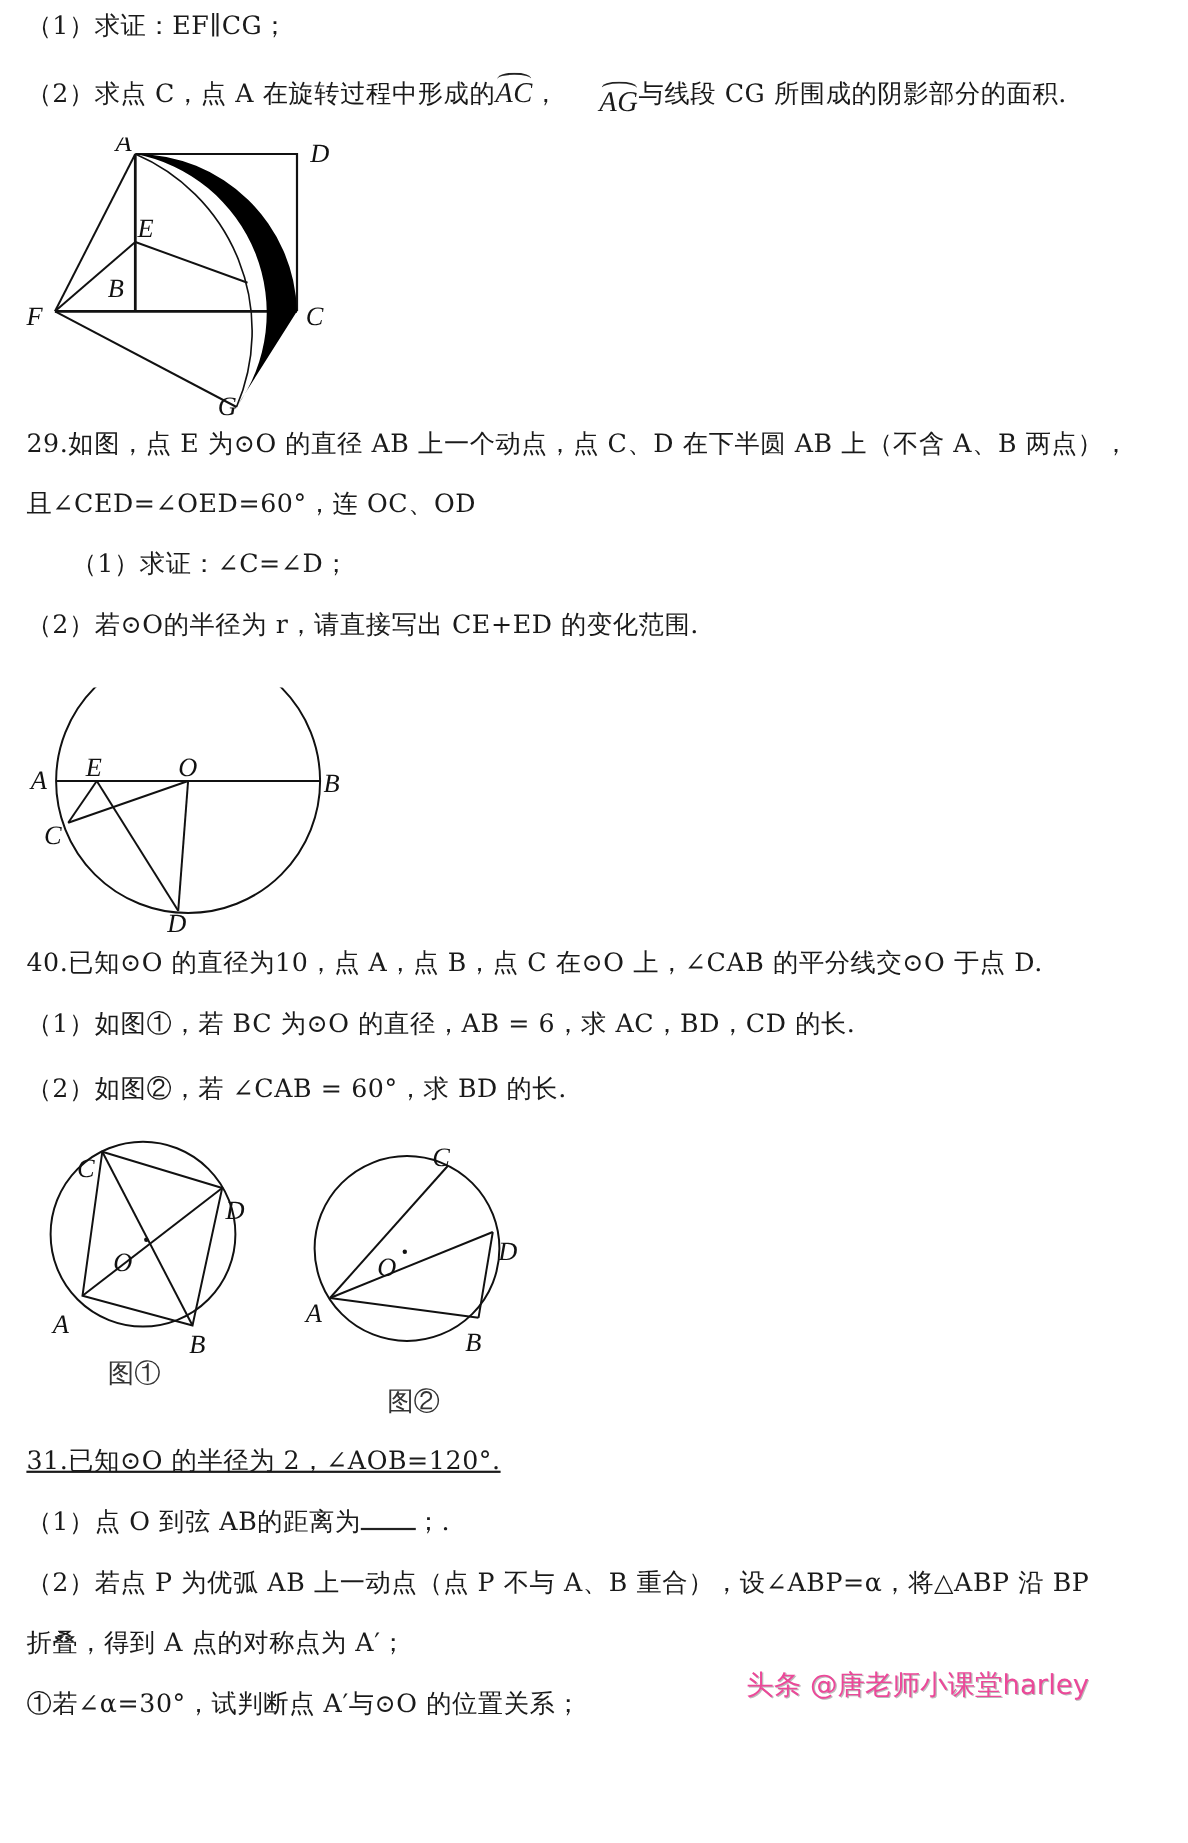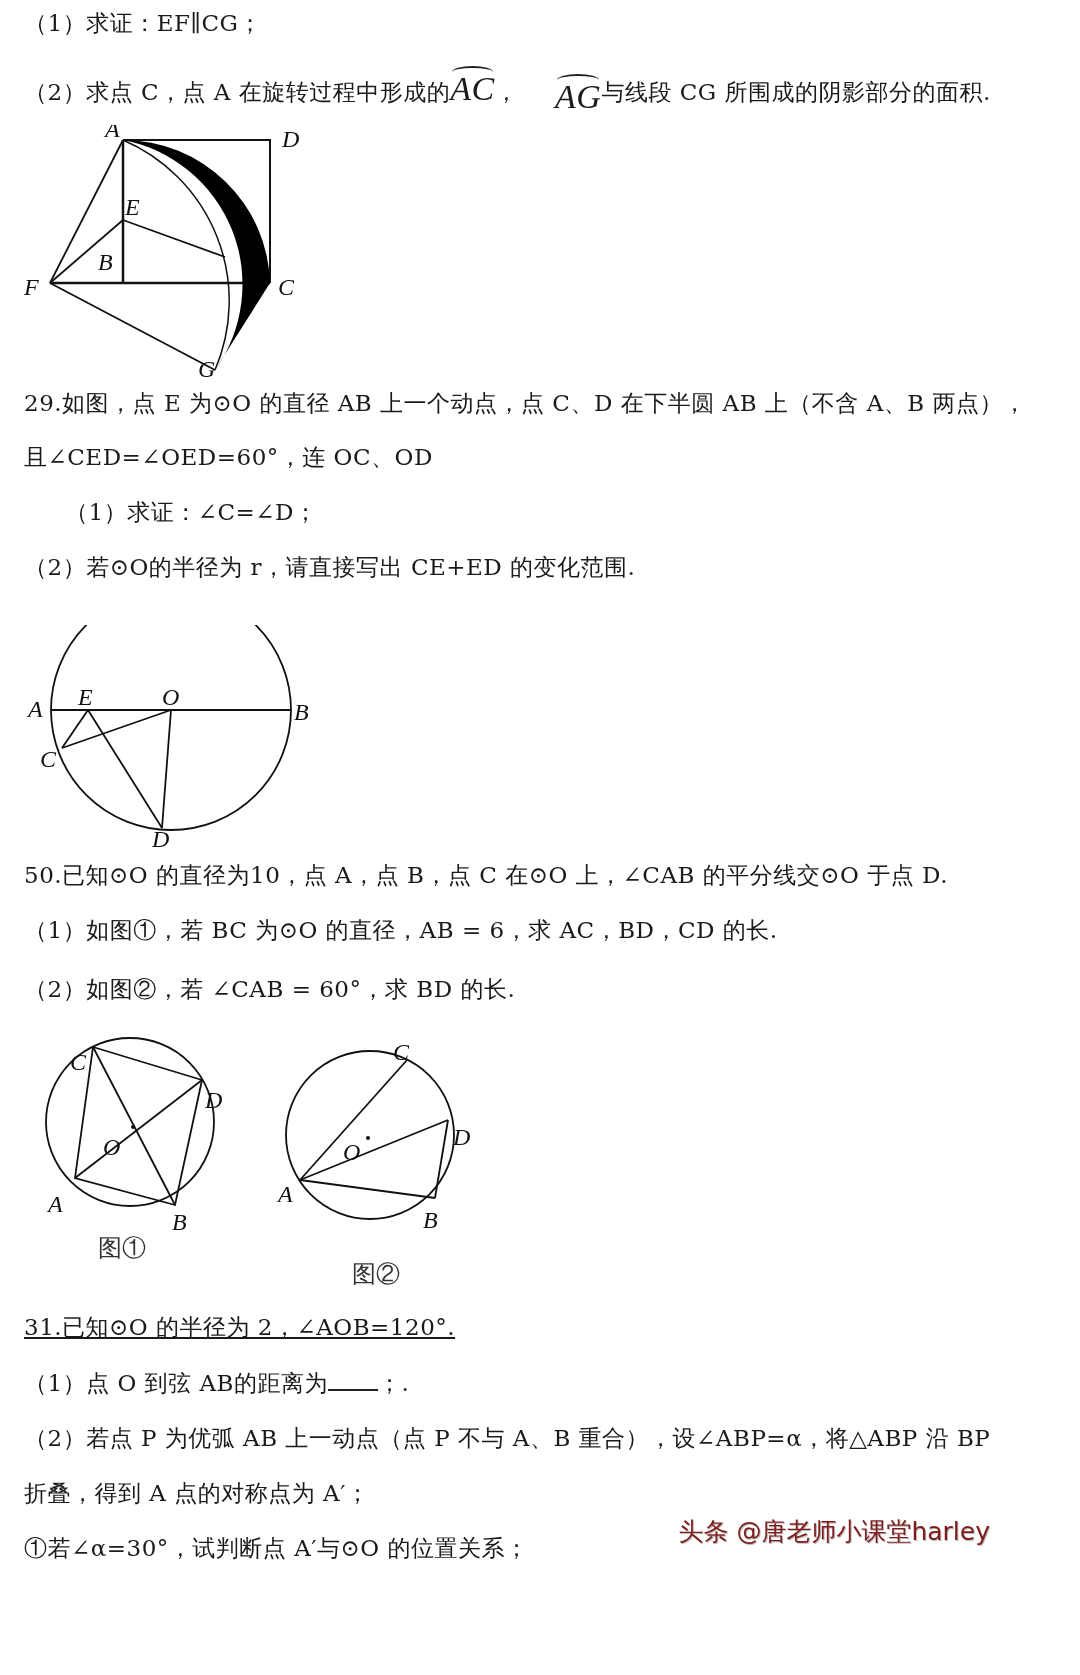--- a/index.html
+++ b/index.html
@@ -2,25 +2,25 @@
 <html><head>
 <meta charset="utf-8">
 <style>
   html, body { margin: 0; padding: 0; background: #ffffff; }
   body { width: 1080px; height: 1675px; position: relative; overflow: hidden;
          font-family: "DejaVu Serif", "Liberation Serif", serif; color: #1a1a1a; }
   .line { position: absolute; left: 24px; font-size: 23px; white-space: nowrap; letter-spacing: 0.5px; }
   .fig { position: absolute; }
   .fig svg text { font-family: "Liberation Serif", serif; font-style: italic; font-size: 24px; fill: #111; }
   .cap { position: absolute; font-size: 24px; color: #333; }
-  .arc { position: relative; display: inline-block; font-family: "Liberation Serif", serif; font-style: italic; font-size: 34px; }
+  .arc { position: relative; display: inline-block; font-family: "Liberation Serif", serif; font-style: italic; font-size: 26px; }
   .arc::before { content: ""; position: absolute; left: 2px; right: 2px; top: -4px; height: 10px;
                  border-top: 2px solid #222; border-radius: 50% 50% 0 0; }
   .watermark { position: absolute; right: 90px; top: 1630px; font-family: "DejaVu Sans", sans-serif;
-               font-size: 25px; color: #7f1d1d; text-shadow: 1px 1px 0 #bbb; }
+               font-size: 25px; color: #ec4899; text-shadow: 1px 1px 0 #bbb; }
   .blank { display: inline-block; width: 50px; border-bottom: 2px solid #222; vertical-align: baseline; }
 </style>
 </head>
 <body>
 
 <div class="line" style="top:8px;">（1）求证：EF∥CG；</div>
 <div class="line" style="top:70px;">
   <span>（2）求点 C，点 A 在旋转过程中形成的</span><span class="arc">AC</span><span>，</span>
   <span class="arc" style="top:8px;margin-left:29px;">AG</span><span>与线段 CG 所围成的阴影部分的面积.</span>
 </div>
@@ -66,21 +66,21 @@
     <line x1="151" y1="85" x2="142" y2="203" stroke="#111" stroke-width="1.8"></line>
     <text x="8" y="92">A</text>
     <text x="58" y="80">E</text>
     <text x="142" y="80">O</text>
     <text x="274" y="95">B</text>
     <text x="20" y="142">C</text>
     <text x="132" y="222">D</text>
   </svg>
 </div>
 
-<div class="line" style="top:860px;">50.已知⊙O 的直径为10，点 A，点 B，点 C 在⊙O 上，∠CAB 的平分线交⊙O 于点 D.</div>
+<div class="line" style="top:860px;">40.已知⊙O 的直径为10，点 A，点 B，点 C 在⊙O 上，∠CAB 的平分线交⊙O 于点 D.</div>
 <div class="line" style="top:915px;">（1）如图①，若 BC 为⊙O 的直径，AB = 6，求 AC，BD，CD 的长.</div>
 <div class="line" style="top:974px;">（2）如图②，若 ∠CAB = 60°，求 BD 的长.</div>
 
 <div class="fig" style="left:40px; top:1105px;">
   <svg width="210" height="130" viewBox="0 0 210 130" style="overflow:visible">
     <ellipse cx="90" cy="17" rx="84" ry="84" fill="none" stroke="#111" stroke-width="1.8"></ellipse>
     <polygon points="53,-58 162,-25 135,100 35,73" fill="none" stroke="#111" stroke-width="1.8"></polygon>
     <line x1="53" y1="-58" x2="135" y2="100" stroke="#111" stroke-width="1.8"></line>
     <line x1="35" y1="73" x2="162" y2="-25" stroke="#111" stroke-width="1.8"></line>
     <circle cx="93" cy="22" r="2" fill="#111"></circle>

